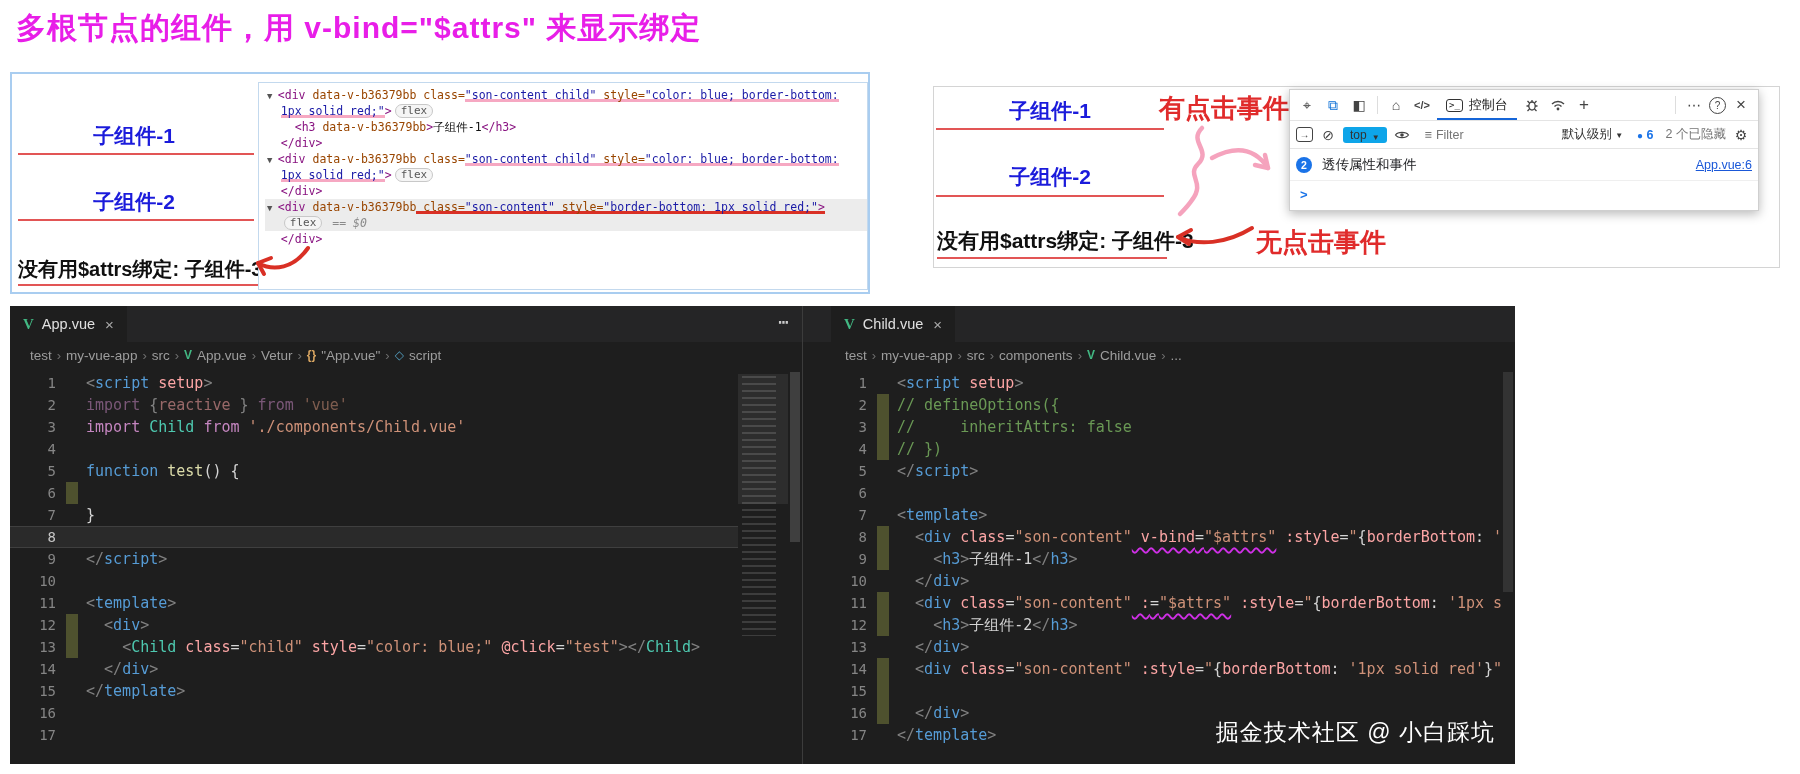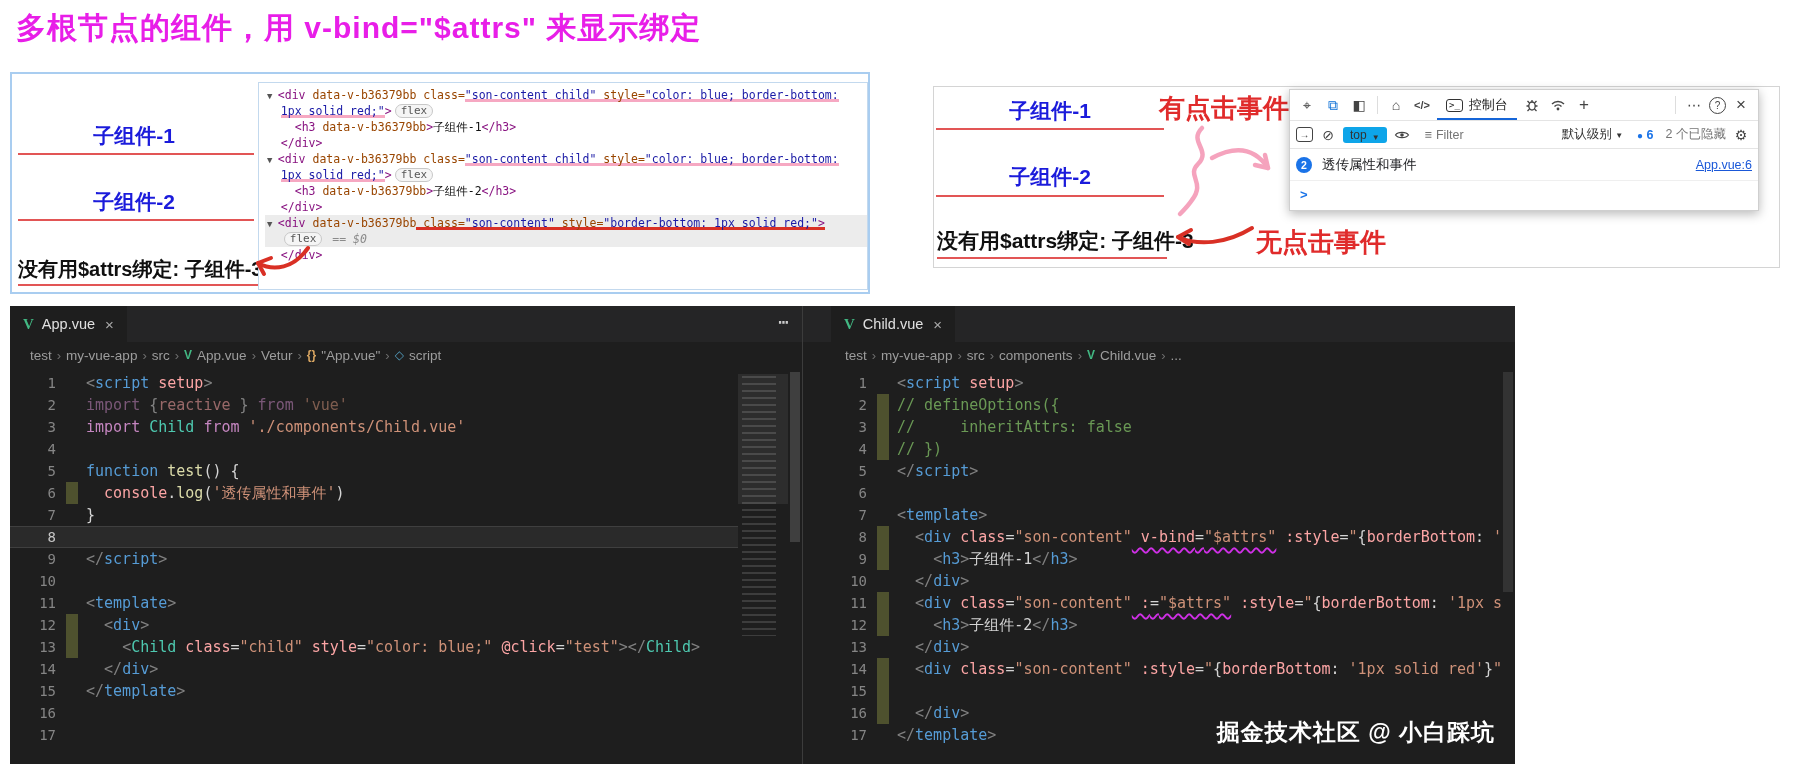--- a/index.html
+++ b/index.html
@@ -108,21 +108,21 @@
   .minimap{width:50px;flex:none;background:
      repeating-linear-gradient(180deg,#3d3d3d 0 2px,transparent 2px 7px);
      background-size:34px 260px;background-repeat:no-repeat;background-position:4px 8px;
      position:relative;}
   .minimap::after{content:"";position:absolute;left:0;top:6px;width:100%;height:130px;
      background:rgba(255,255,255,.07);}
   .vscroll{width:14px;flex:none;position:relative;background:#1e1e1e;}
   .vscroll::after{content:"";position:absolute;left:2px;top:4px;width:10px;height:170px;
      background:#3f3f3f;}
   .vscroll.thin::after{background:#333;height:220px;}
-  .watermark{right:20px;bottom:16px;color:#ffffff;font-weight:700;font-size:23px;
+  .watermark{right:20px;bottom:16px;color:#ffffff;font-weight:400;font-size:23px;
      font-family:"Liberation Sans",sans-serif;letter-spacing:1px;}
 
   
   .overlay{left:0;top:0;width:1800px;height:774px;pointer-events:none;}
 </style>
 </head>
 <body>
 
 <div class="shot">
 
@@ -136,21 +136,20 @@
     <div class="abs lp-footer" style="left:6px;top:182px;">没有用$attrs绑定: 子组件-3</div>
     <div class="abs red-line" style="left:6px;top:210px;width:240px;"></div>
 
     <div class="abs dev-left">
         <div class="dev-row"><span class="c-ar">▼ </span><span class="c-tg">&lt;div</span><span class="c-at"> data-v-b36379bb</span><span class="c-at"> class</span><span class="c-pu">=</span><span class="c-vl c-up">"son-content child"</span><span class="c-at c-up"> style</span><span class="c-pu c-up">=</span><span class="c-vl c-up">"color: blue; border-bottom:</span></div>
         <div class="dev-row"><span class="c-sp">  </span><span class="c-vl c-up">1px solid red;"</span><span class="c-tg">&gt;</span><span class="c-bd">flex</span></div>
         <div class="dev-row"><span class="c-sp">    </span><span class="c-tg">&lt;h3</span><span class="c-at"> data-v-b36379bb</span><span class="c-tg">&gt;</span><span class="c-tx">子组件-1</span><span class="c-tg">&lt;/h3&gt;</span></div>
         <div class="dev-row"><span class="c-sp">  </span><span class="c-tg">&lt;/div&gt;</span></div>
         <div class="dev-row"><span class="c-ar">▼ </span><span class="c-tg">&lt;div</span><span class="c-at"> data-v-b36379bb</span><span class="c-at"> class</span><span class="c-pu">=</span><span class="c-vl c-up">"son-content child"</span><span class="c-at c-up"> style</span><span class="c-pu c-up">=</span><span class="c-vl c-up">"color: blue; border-bottom:</span></div>
         <div class="dev-row"><span class="c-sp">  </span><span class="c-vl c-up">1px solid red;"</span><span class="c-tg">&gt;</span><span class="c-bd">flex</span></div>
-        <div class="dev-row"><span class="c-sp">    </span><span class="c-tg">&lt;h3</span><span class="c-at"> data-v-b36379bb</span><span class="c-tg">&gt;</span><span class="c-tx">子组件-2</span><span class="c-tg">&lt;/h3&gt;</span></div>
         <div class="dev-row"><span class="c-sp">  </span><span class="c-tg">&lt;/div&gt;</span></div>
         <div class="dev-row sel"><span class="c-ar">▼ </span><span class="c-tg">&lt;div</span><span class="c-at"> data-v-b36379bb</span><span class="c-at c-ur"> class</span><span class="c-pu c-ur">=</span><span class="c-vl c-ur">"son-content"</span><span class="c-at c-ur"> style</span><span class="c-pu c-ur">=</span><span class="c-vl c-ur">"border-bottom: 1px solid red;"</span><span class="c-tg c-ur">&gt;</span></div>
         <div class="dev-row sel"><span class="c-sp">  </span><span class="c-bd">flex</span><span class="c-eq"> == $0</span></div>
         <div class="dev-row"><span class="c-sp">  </span><span class="c-tg">&lt;/div&gt;</span></div>
       </div>
   </div>
 
   <div class="abs right-box">
     <div class="abs lp-item" style="left:2px;top:10px;width:228px;">子组件-1</div>
     <div class="abs red-line" style="left:2px;top:41px;width:228px;"></div>
@@ -260,21 +259,21 @@
           <span class="ic-cube">◇</span>
           <span>script</span>
         </div>
       <div class="body-wrap">
         <div class="codecol">
             <div class="cl-line"><span class="ln">1</span><span class="modbar"></span><span class="ct"><span class="e-pu">&lt;</span><span class="e-tg">script</span><span class="e-at"> setup</span><span class="e-pu">&gt;</span></span></div>
             <div class="cl-line dim"><span class="ln">2</span><span class="modbar"></span><span class="ct"><span class="e-kw">import</span><span class="e-pl"> {</span><span class="e-at">reactive</span><span class="e-pl"> } </span><span class="e-kw">from</span><span class="e-st"> 'vue'</span></span></div>
             <div class="cl-line"><span class="ln">3</span><span class="modbar"></span><span class="ct"><span class="e-kw">import</span><span class="e-pl"> </span><span class="e-cl">Child</span><span class="e-pl"> </span><span class="e-kw">from</span><span class="e-pl"> </span><span class="e-st">'./components/Child.vue'</span></span></div>
             <div class="cl-line"><span class="ln">4</span><span class="modbar"></span><span class="ct"></span></div>
             <div class="cl-line"><span class="ln">5</span><span class="modbar"></span><span class="ct"><span class="e-tg">function</span><span class="e-pl"> </span><span class="e-fn">test</span><span class="e-pl">() {</span></span></div>
-            <div class="cl-line"><span class="ln">6</span><span class="modbar on"></span><span class="ct"><span class="e-pl">  </span><span class="e-at">console</span><span class="e-pl">.</span><span class="e-fn">log</span><span class="e-pl">(</span><span class="e-st">'透传属性和事件'</span><span class="e-pl">)</span></span></div>
+            <div class="cl-line"><span class="ln">6</span><span class="modbar on"></span></div>
             <div class="cl-line"><span class="ln">7</span><span class="modbar"></span><span class="ct"><span class="e-pl">}</span></span></div>
             <div class="cl-line cur"><span class="ln">8</span><span class="modbar"></span><span class="ct"></span></div>
             <div class="cl-line"><span class="ln">9</span><span class="modbar"></span><span class="ct"><span class="e-pu">&lt;/</span><span class="e-tg">script</span><span class="e-pu">&gt;</span></span></div>
             <div class="cl-line"><span class="ln">10</span><span class="modbar"></span><span class="ct"></span></div>
             <div class="cl-line"><span class="ln">11</span><span class="modbar"></span><span class="ct"><span class="e-pu">&lt;</span><span class="e-tg">template</span><span class="e-pu">&gt;</span></span></div>
             <div class="cl-line"><span class="ln">12</span><span class="modbar on"></span><span class="ct"><span class="e-pl">  </span><span class="e-pu">&lt;</span><span class="e-tg">div</span><span class="e-pu">&gt;</span></span></div>
             <div class="cl-line"><span class="ln">13</span><span class="modbar on"></span><span class="ct"><span class="e-pl">    </span><span class="e-pu">&lt;</span><span class="e-cl">Child</span><span class="e-at"> class</span><span class="e-pl">=</span><span class="e-st">"child"</span><span class="e-at"> style</span><span class="e-pl">=</span><span class="e-st">"color: blue;"</span><span class="e-at"> @click</span><span class="e-pl">=</span><span class="e-st">"test"</span><span class="e-pu">&gt;&lt;/</span><span class="e-cl">Child</span><span class="e-pu">&gt;</span></span></div>
             <div class="cl-line"><span class="ln">14</span><span class="modbar"></span><span class="ct"><span class="e-pl">  </span><span class="e-pu">&lt;/</span><span class="e-tg">div</span><span class="e-pu">&gt;</span></span></div>
             <div class="cl-line"><span class="ln">15</span><span class="modbar"></span><span class="ct"><span class="e-pu">&lt;/</span><span class="e-tg">template</span><span class="e-pu">&gt;</span></span></div>
             <div class="cl-line"><span class="ln">16</span><span class="modbar"></span><span class="ct"></span></div>

